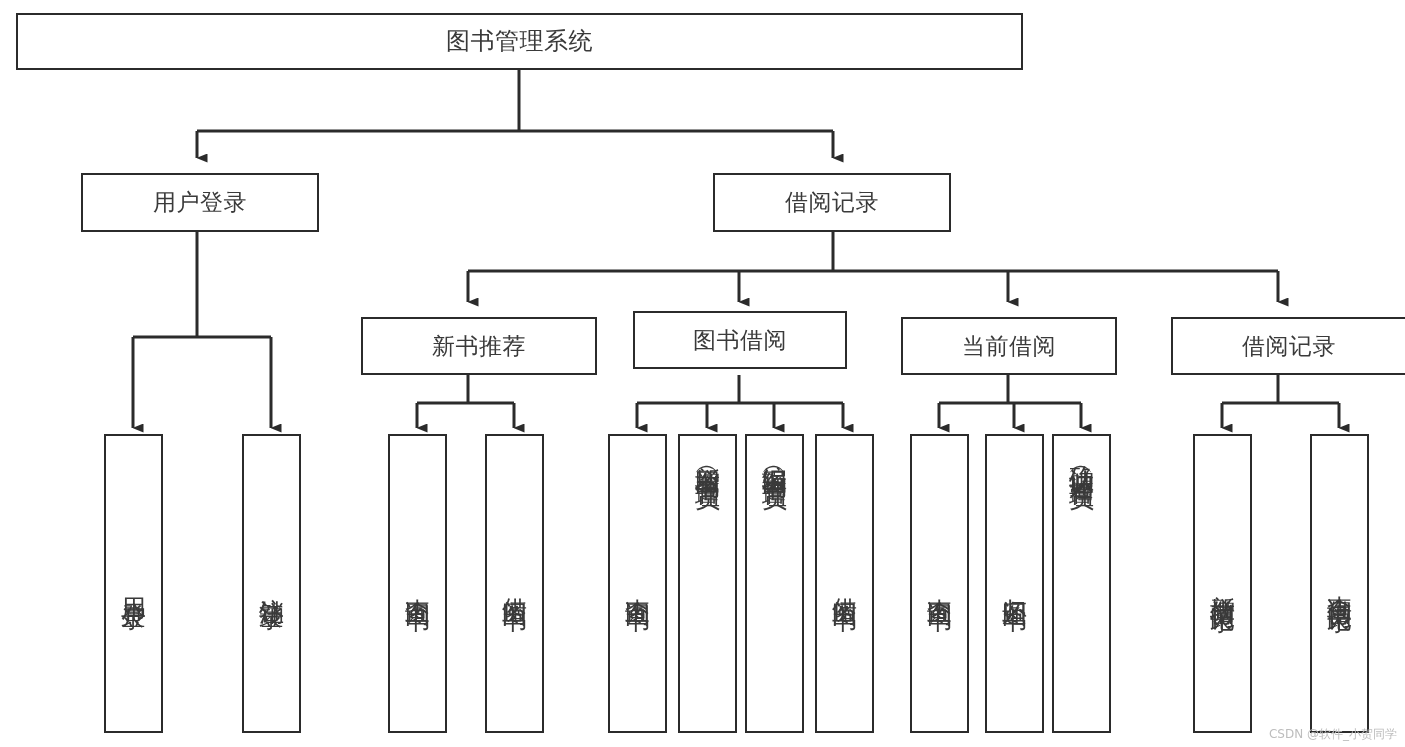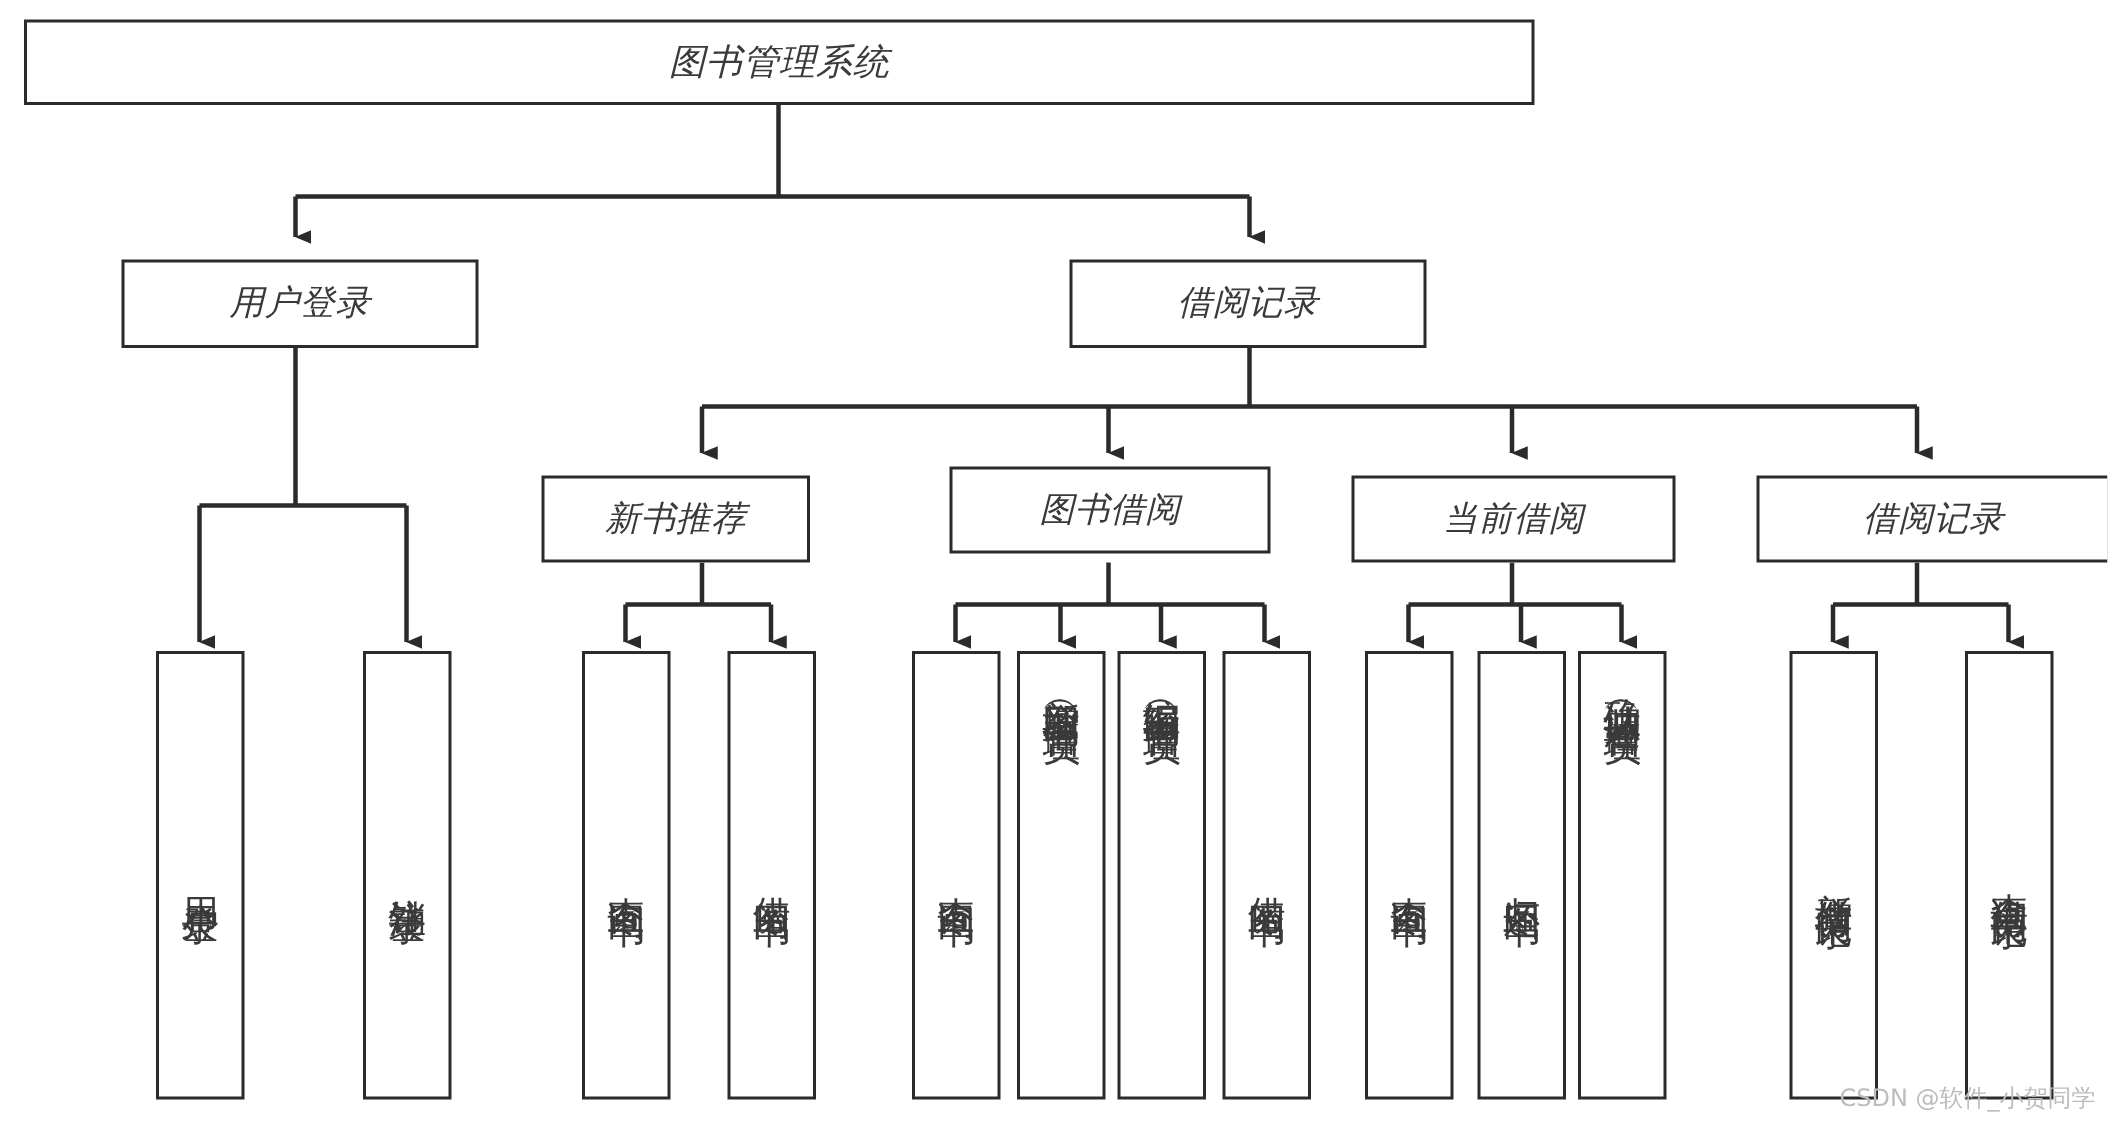--- a/index.html
+++ b/index.html
@@ -37,21 +37,20 @@
   }
   .node .label {
     color: #3a3a3a;
     line-height: 1.15;
     white-space: pre;
   }
   
   .node.horiz .label {
     font-size: 23px;
     letter-spacing: 0.5px;
-    font-style: italic;
   }
   .node.root .label {
     font-size: 24px;
   }
   
   .node.vert {
     align-items: flex-start;
     justify-content: center;
     padding-top: 10px;
   }
@@ -64,21 +63,21 @@
     text-align: left;
   }
   .node.vert.centered {
     align-items: center;
     padding-top: 0;
   }
   #watermark {
     position: absolute;
     right: 8px;
     bottom: 4px;
-    font-size: 16px;
+    font-size: 12px;
     color: #bdbdbd;
     z-index: 5;
     white-space: pre;
     font-family: "DejaVu Sans", "Liberation Sans", sans-serif;
   }
 </style>
 </head>
 <body>
 
 <div id="canvas">
@@ -137,21 +136,21 @@
     <span class="label">图书管理系统</span>
   </div>
 
   <div class="node horiz" style="left:81px; top:173px; width:238px; height:59px;">
     <span class="label">用户登录</span>
   </div>
   <div class="node horiz" style="left:713px; top:173px; width:238px; height:59px;">
     <span class="label">借阅记录</span>
   </div>
 
-  <div class="node horiz" style="left:361px; top:317px; width:179px; height:58px;">
+  <div class="node horiz" style="left:361px; top:317px; width:236px; height:58px;">
     <span class="label">新书推荐</span>
   </div>
   <div class="node horiz" style="left:633px; top:311px; width:214px; height:58px;">
     <span class="label">图书借阅</span>
   </div>
   <div class="node horiz" style="left:901px; top:317px; width:216px; height:58px;">
     <span class="label">当前借阅</span>
   </div>
   <div class="node horiz" style="left:1171px; top:317px; width:236px; height:58px;">
     <span class="label">借阅记录</span>

